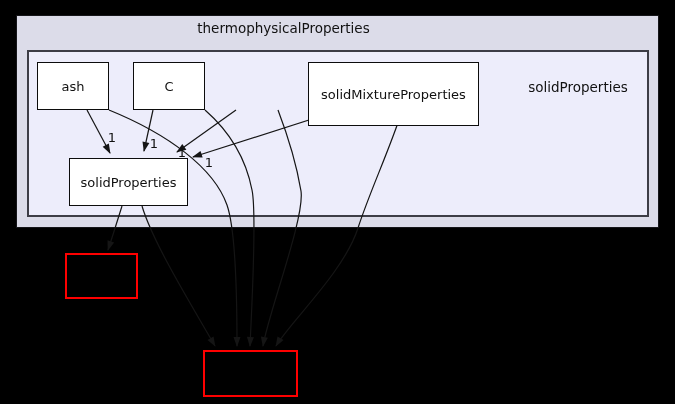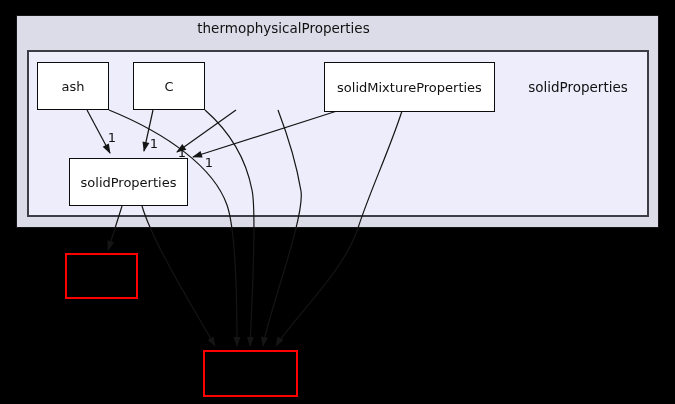--- a/index.html
+++ b/index.html
@@ -49,21 +49,21 @@
     position:absolute;box-sizing:border-box;
     background:var(--color-node-fill);
     border:1px solid var(--color-node-border);
     display:flex;align-items:center;justify-content:center;
     font-size:13px;z-index:5;white-space:nowrap;
     cursor:pointer;
   }
   .node.n-ash {left:37px; top:62px; width:72px; height:48px;}
   .node.n-c   {left:133px;top:62px; width:72px; height:48px;}
   .node.n-caco3{left:229px;top:62px;width:72px; height:48px;}
-  .node.n-smp {left:324px;top:62px; width:171px;height:50px;}
+  .node.n-smp {left:308px;top:62px; width:171px;height:64px;}
   .node.n-sp  {left:69px; top:158px;width:119px;height:48px;}
   .ext-node{
     position:absolute;box-sizing:border-box;
     background:transparent;
     border:2px solid var(--color-external-border);
     z-index:3;cursor:pointer;
   }
   .ext-node.e1{left:65px; top:253px;width:73px;height:46px;}
   .ext-node.e2{left:203px;top:350px;width:95px;height:47px;}
   .edge-label{

